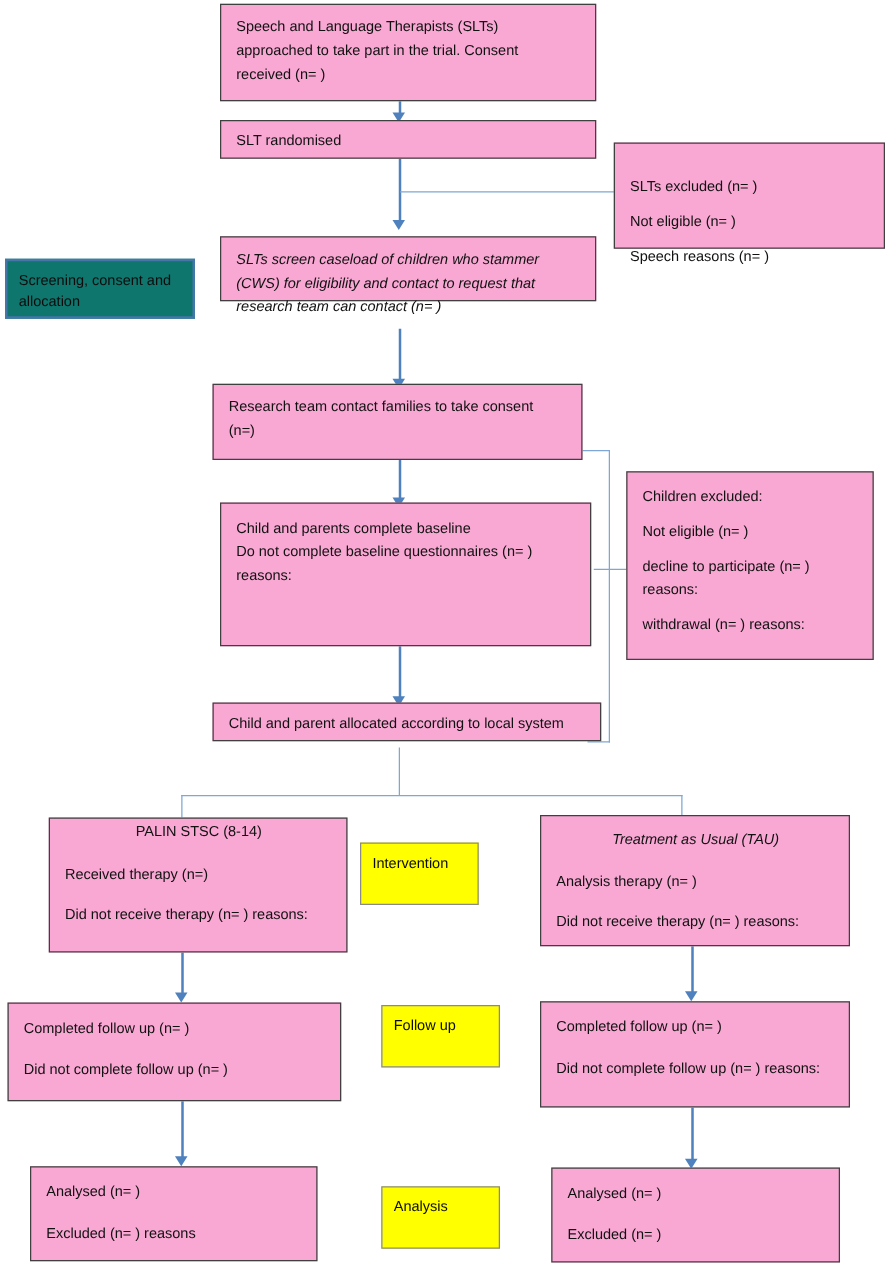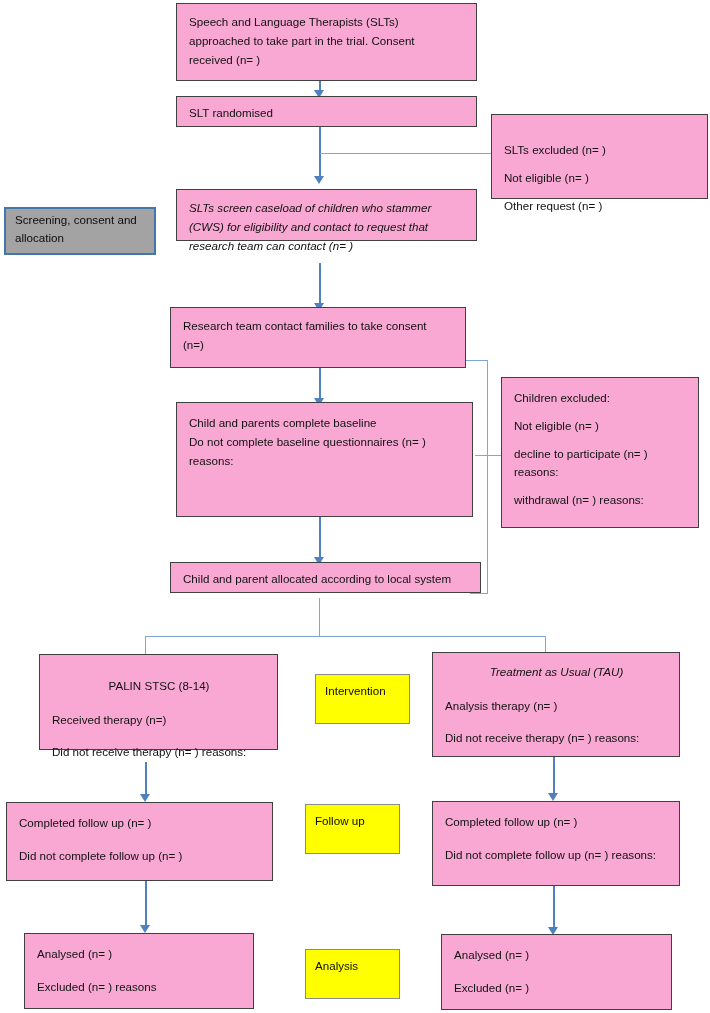--- a/index.html
+++ b/index.html
@@ -23,21 +23,21 @@
   .box p.tight{margin-bottom:0;}
   .ctr{text-align:center;}
 
   .label-box{
     position:absolute;box-sizing:border-box;
     display:flex;align-items:flex-start;
     padding:7px 9px;
     font-size:11.6px;line-height:1.5;
     z-index:4;
   }
-  .label-orange{background:#a3a3a3;border:2px solid #4476AA;color:#0d0d0d;align-items:flex-end;}
+  .label-orange{background:#0f766e;border:2px solid #4476AA;color:#0d0d0d;}
   .label-yellow{background:#FFFF00;border:1.4px solid #8a8a8a;color:#0d0d0d;}
 
   
   .vline{position:absolute;width:1.6px;background:#4E81BD;z-index:1;}
   .hline{position:absolute;height:1.4px;background:#7FA6D4;z-index:1;}
   .arrowhead{
     position:absolute;width:0;height:0;
     border-left:5.5px solid transparent;
     border-right:5.5px solid transparent;
     border-top:8px solid #4E81BD;
@@ -85,21 +85,21 @@
   <div class="vline" style="left:553px;top:757px;height:40px;"></div>
   <div class="arrowhead" style="left:548px;top:793px;"></div>
 
   <div class="vline" style="left:553px;top:886px;height:45px;"></div>
   <div class="arrowhead" style="left:548px;top:927px;"></div>
 
   <div class="label-box label-orange" style="left:4px;top:207px;width:152px;height:48px;">
     <span>Screening, consent and allocation</span>
   </div>
 
-  <div class="label-box label-yellow" style="left:315px;top:674px;width:95px;height:50px;">
+  <div class="label-box label-yellow" style="left:288px;top:674px;width:95px;height:50px;">
     <span>Intervention</span>
   </div>
 
   <div class="label-box label-yellow" style="left:305px;top:804px;width:95px;height:50px;">
     <span>Follow up</span>
   </div>
 
   <div class="label-box label-yellow" style="left:305px;top:949px;width:95px;height:50px;">
     <span>Analysis</span>
   </div>
@@ -110,21 +110,21 @@
     <p class="tight">received (n= )</p>
   </div>
 
   <div class="box" style="left:176px;top:96px;width:301px;height:31px;padding-top:7px;">
     <p class="tight">SLT randomised</p>
   </div>
 
   <div class="box" style="left:491px;top:114px;width:217px;height:85px;padding-top:26px;">
     <p>SLTs excluded (n= )</p>
     <p>Not eligible (n= )</p>
-    <p>Other request (n= )</p>
+    <p>Speech reasons (n= )</p>
   </div>
 
   <div class="box" style="left:176px;top:189px;width:301px;height:52px;font-style:italic;">
     <p class="tight">SLTs screen caseload of children who stammer</p>
     <p class="tight">(CWS) for eligibility and contact to request that</p>
     <p class="tight">research team can contact (n=  )</p>
   </div>
 
   <div class="box" style="left:170px;top:307px;width:296px;height:61px;">
     <p class="tight">Research team contact families to take consent</p>
@@ -142,21 +142,21 @@
     <p>Not eligible (n= )</p>
     <p class="tight">decline to participate (n= )</p>
     <p style="margin-bottom:9px;">reasons:</p>
     <p class="tight">withdrawal (n= ) reasons:</p>
   </div>
 
   <div class="box" style="left:170px;top:562px;width:311px;height:31px;padding-top:7px;">
     <p class="tight">Child and parent allocated according to local system</p>
   </div>
 
-  <div class="box" style="left:39px;top:654px;width:239px;height:96px;padding-top:22px;">
+  <div class="box" style="left:39px;top:654px;width:239px;height:108px;padding-top:2px;">
     <p class="ctr" style="margin-bottom:15px;">PALIN STSC (8-14)</p>
     <p style="margin-bottom:13px;">Received therapy (n=)</p>
     <p class="tight">Did not receive therapy (n= ) reasons:</p>
   </div>
 
   <div class="box" style="left:432px;top:652px;width:248px;height:105px;padding-top:10px;">
     <p class="ctr" style="margin-bottom:15px;font-style:italic;">Treatment as Usual (TAU)</p>
     <p style="margin-bottom:13px;">Analysis therapy (n= )</p>
     <p class="tight">Did not receive therapy (n= ) reasons:</p>
   </div>

